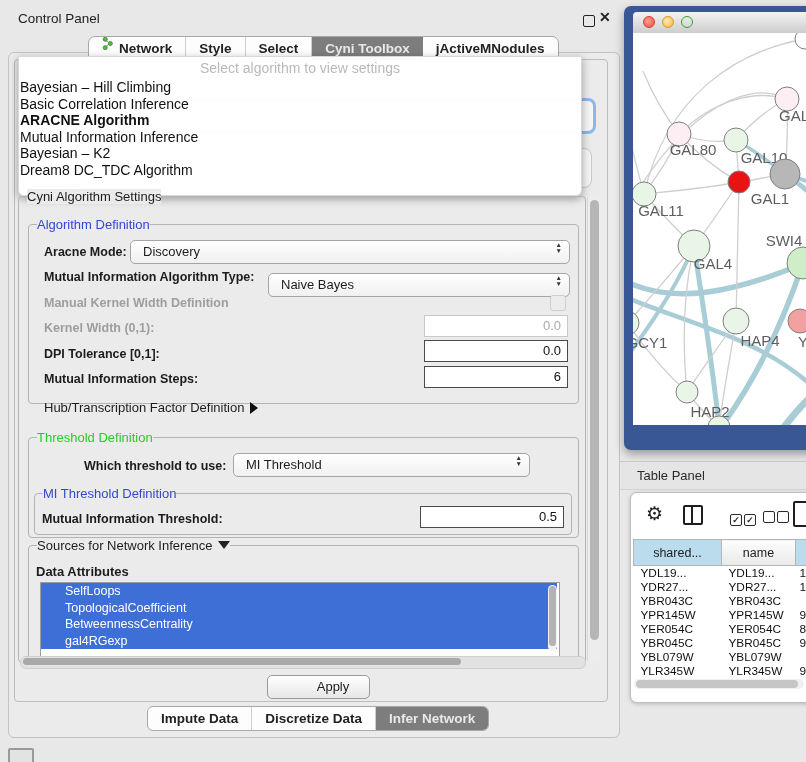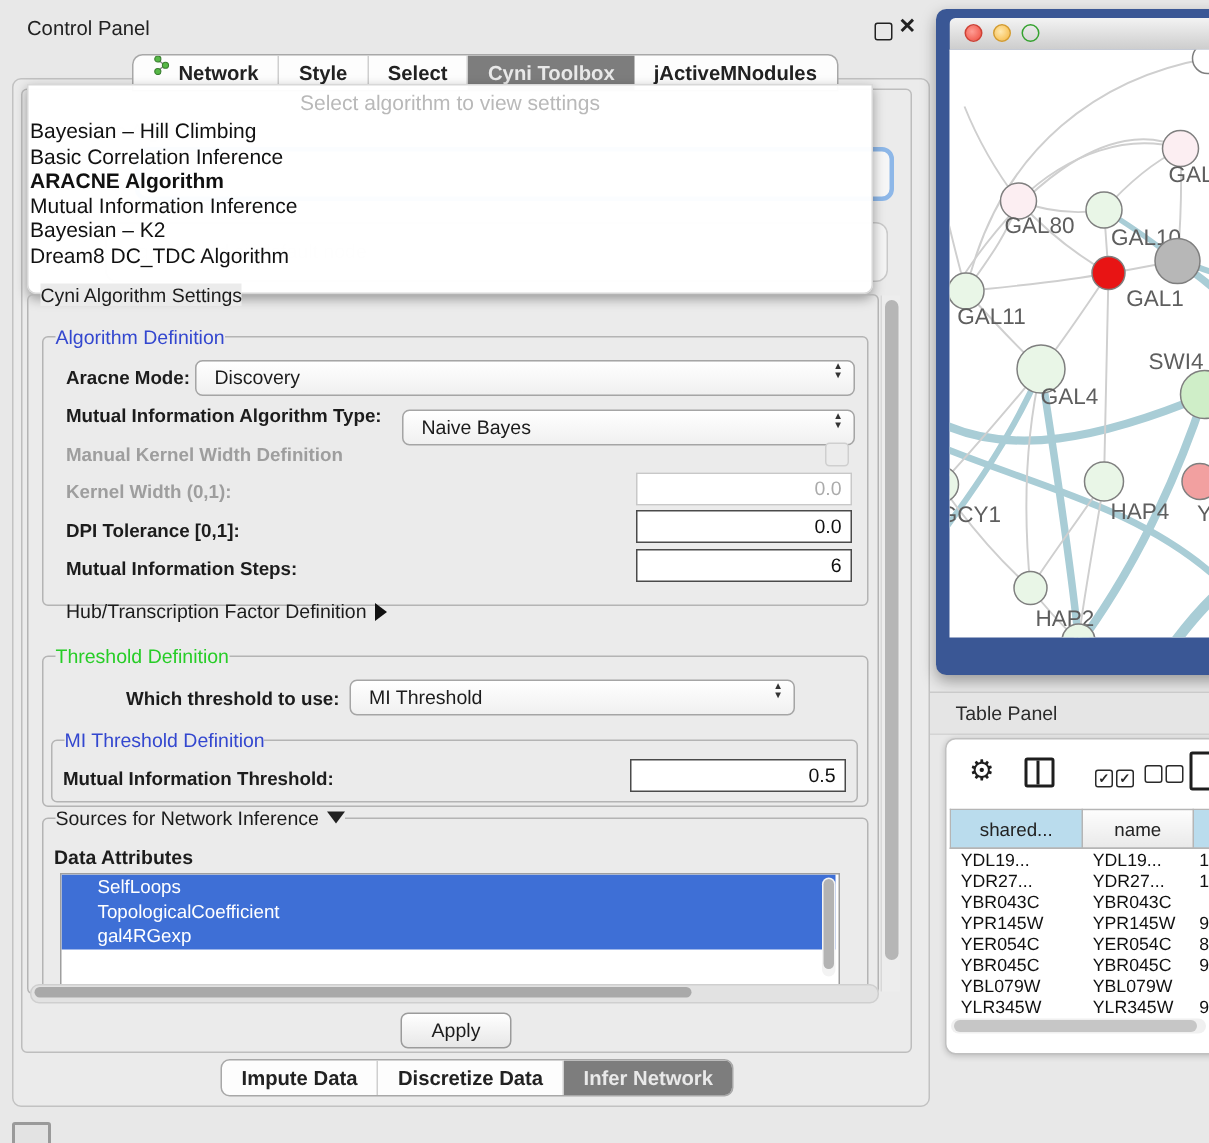--- a/index.html
+++ b/index.html
@@ -62,21 +62,21 @@
   .list-vscroll{position:absolute;right:2px;top:2px;width:9px;height:66px;background:#f3f3f3;border-radius:5px;}
   .list-vscroll .thumb{position:absolute;left:1px;top:1px;width:7px;height:60px;background:#b3b3b3;border-radius:4px;}
 
   .hscroll{left:20px;top:656px;width:564px;height:11px;background:#e2e2e2;border-radius:6px;border:1px solid #cfcfcf;}
   .hscroll .thumb{position:absolute;left:2px;top:1px;width:438px;height:7px;background:#a9a9a9;border-radius:4px;}
 
   .settings-vscroll{left:587px;top:197px;width:12px;height:464px;background:#ededed;border-left:1px solid #d8d8d8;}
   .settings-vscroll .thumb{position:absolute;left:1.5px;top:3px;width:9px;height:440px;background:#b6b6b6;border-radius:5px;}
 
   .apply-btn{left:267px;top:675px;width:72px;height:22px;border:1px solid #9b9b9b;border-radius:5px;
-             background:linear-gradient(#ffffff,#e7e7e7);font-size:13px;text-align:center;line-height:21px;}
+             background:linear-gradient(#ffffff,#e7e7e7);font-size:13px;text-align:center;line-height:21px;padding-left:29px;}
 
   .bottom-tabbar{left:147px;top:706px;height:23px;display:flex;background:#fdfdfd;border:1px solid #a8a8a8;
                  border-radius:6px;overflow:hidden;font-size:13.5px;font-weight:bold;}
   .mini-icon{left:8px;top:748px;width:22px;height:14px;border:2px solid #9a9a9a;background:#e3e3e3;border-radius:2px;}
 
   
   .net-window{left:624px;top:6px;width:200px;height:444px;background:#3a5795;border-radius:7px;box-shadow:0 4px 10px rgba(0,0,0,0.35);}
   .net-titlebar{left:633px;top:12px;width:173px;height:21px;background:linear-gradient(#f3f3f3,#cdcdcd);
                 border-bottom:1px solid #9c9c9c;border-radius:4px 0 0 0;}
   .tl{position:absolute;top:4px;width:12px;height:12px;border-radius:50%;box-sizing:border-box;}
@@ -205,20 +205,21 @@
 <div class="field" style="left:420px;top:506px;width:144px;">0.5</div>
 
 <div class="group" style="left:28px;top:545px;width:549px;height:115px;">
   <span class="gtitle"><span>Sources for Network Inference</span><span class="tri-down"></span></span>
 </div>
 <span class="flabel" style="left:36px;top:564px;font-size:13px;">Data Attributes</span>
 <div class="abs attr-list">
   <div>
       <div class="attr-item">SelfLoops</div>
       <div class="attr-item">TopologicalCoefficient</div>
+      <div class="attr-item">BetweennessCentrality</div>
       <div class="attr-item">gal4RGexp</div>
     </div>
   <div class="list-vscroll">
       <div class="thumb"></div>
     </div>
 </div>
 <div class="abs hscroll">
     <div class="thumb"></div>
   </div>
 <div class="abs settings-vscroll">

